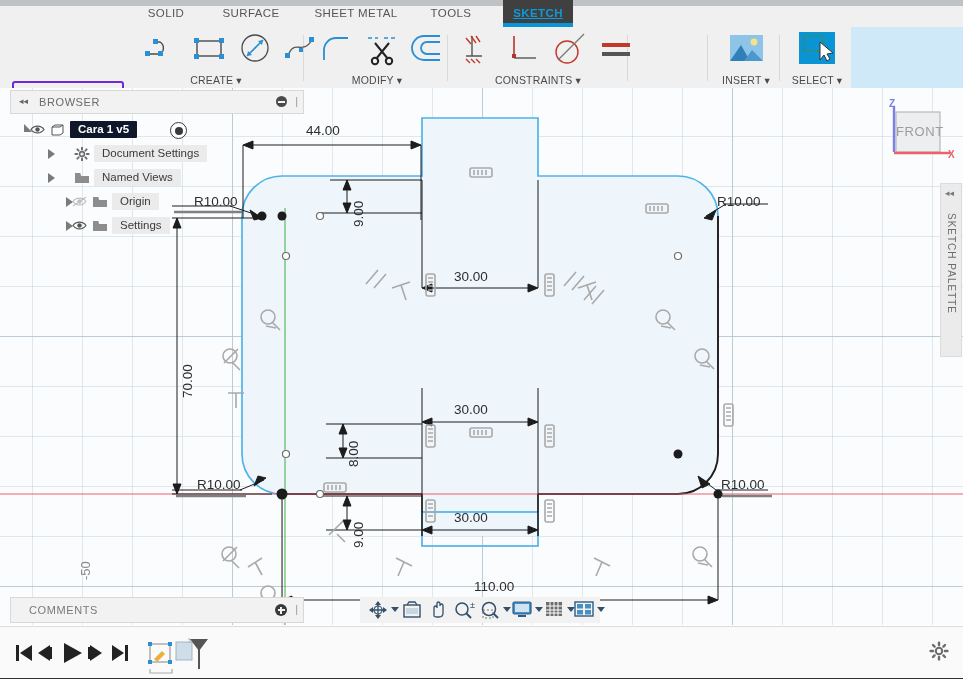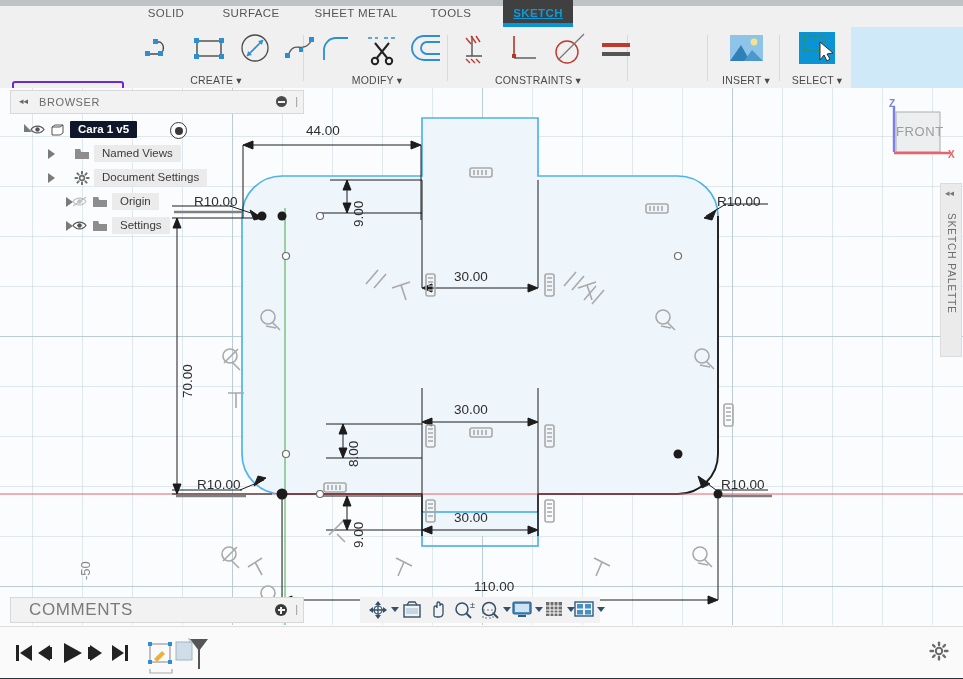--- a/index.html
+++ b/index.html
@@ -60,21 +60,21 @@
   
   #palette{position:absolute;left:940px;top:183px;width:20px;height:172px;background:#ebebeb;
            border:1px solid #dcdcdc;}
   #palette .vt{position:absolute;left:-74px;top:74px;width:168px;text-align:center;
                font-size:10px;letter-spacing:1px;color:#6d6d6d;transform:rotate(90deg);}
   #scroll{position:absolute;left:940px;top:100px;width:18px;height:80px;}
 
   
   #comments{position:absolute;left:10px;top:597px;width:292px;height:24px;background:#f2f2f2;
             border:1px solid #d8d8d8;}
-  #comments .cap{position:absolute;left:18px;top:0;height:24px;line-height:24px;font-size:17px;
+  #comments .cap{position:absolute;left:18px;top:0;height:24px;line-height:24px;font-size:11px;
                  color:#7a7a7a;letter-spacing:.6px;}
   #navbar{position:absolute;left:360px;top:597px;width:240px;height:26px;background:#f2f2f2;}
   #timeline{position:absolute;left:0;top:626px;width:963px;height:53px;background:#fafafa;
             border-top:1px solid #dcdcdc;}
   #tlstrip{position:absolute;left:0;top:51px;width:963px;height:2px;background:#2b3238;}
 
   .dimtxt{position:absolute;font-size:13.5px;color:#2d2d2d;white-space:nowrap;
           font-family:"Liberation Sans",sans-serif;}
   .dimtxt.rot{transform-origin:left top;transform:rotate(-90deg);}
   svg{display:block;}
@@ -515,30 +515,20 @@
       <div style="position: absolute; left: 40px; top: 5px; width: 16px; height: 14px;">
         <svg width="16" height="14" viewBox="0 0 16 14">
           <path d="M 2 4 L 10 4 L 13 2 L 13 10 L 10 12 L 2 12 Z" fill="#fff" stroke="#555" stroke-width="1"></path>
           <path d="M 2 4 L 5 2 L 13 2" fill="none" stroke="#555" stroke-width="1"></path>
         </svg>
       </div>
       <div class="lbl" style="left: 60px;">Cara 1 v5</div>
       <div style="position: absolute; left: 160px; top: 4px; width: 15px; height: 15px; border: 1.6px solid rgb(58, 58, 58); border-radius: 50%; background: rgb(255, 255, 255);">
         <div style="position:absolute;left:3.5px;top:3.5px;width:8px;height:8px;border-radius:50%;background:#3a3a3a"></div>
       </div>
-    </div>
-    <div class="trow">
-      <div class="arw" style="left: 38px;"></div>
-      <div style="position: absolute; left: 64px; top: 5px; width: 16px; height: 14px;">
-        <svg width="16" height="14" viewBox="0 0 16 14">
-          <path d="M 1 3 L 6 3 L 7.4 5 L 15 5 L 15 12 L 1 12 Z" fill="#8d8d8d"></path>
-          <rect x="1" y="2" width="5.5" height="2" fill="#8d8d8d"></rect>
-        </svg>
-      </div>
-      <div class="lbl" style="left: 84px;">Named Views</div>
     </div>
     <div class="trow">
       <div class="arw" style="left: 38px;"></div>
       <div style="position: absolute; left: 64px; top: 5px; width: 16px; height: 14px;">
         <svg width="16" height="14" viewBox="0 0 16 14">
           <circle cx="8" cy="7" r="2.4" fill="none" stroke="#6d6d6d" stroke-width="1.6"></circle>
           <g stroke="#6d6d6d" stroke-width="2" stroke-linecap="round">
             <line x1="8" y1="0.8" x2="8" y2="2.6"></line>
             <line x1="8" y1="11.4" x2="8" y2="13.2"></line>
             <line x1="1.4" y1="7" x2="3.2" y2="7"></line>
@@ -546,20 +536,30 @@
             <line x1="3.4" y1="2.4" x2="4.6" y2="3.6"></line>
             <line x1="11.4" y1="10.4" x2="12.6" y2="11.6"></line>
             <line x1="12.6" y1="2.4" x2="11.4" y2="3.6"></line>
             <line x1="4.6" y1="10.4" x2="3.4" y2="11.6"></line>
           </g>
         </svg>
       </div>
       <div class="lbl" style="left: 84px;">Document Settings</div>
     </div>
     <div class="trow">
+      <div class="arw" style="left: 38px;"></div>
+      <div style="position: absolute; left: 64px; top: 5px; width: 16px; height: 14px;">
+        <svg width="16" height="14" viewBox="0 0 16 14">
+          <path d="M 1 3 L 6 3 L 7.4 5 L 15 5 L 15 12 L 1 12 Z" fill="#8d8d8d"></path>
+          <rect x="1" y="2" width="5.5" height="2" fill="#8d8d8d"></rect>
+        </svg>
+      </div>
+      <div class="lbl" style="left: 84px;">Named Views</div>
+    </div>
+    <div class="trow">
       <div class="arw" style="left: 56px;"></div>
       <div style="position: absolute; left: 62px; top: 6px; width: 15px; height: 11px; opacity: 0.35;">
         <svg width="15" height="11" viewBox="0 0 15 11">
           <path d="M 1 5.5 C 4 1 11 1 14 5.5 C 11 10 4 10 1 5.5 Z" fill="none" stroke="#555" stroke-width="1.2"></path>
           <circle cx="7.5" cy="5.5" r="2.2" fill="#555"></circle>
           <line x1="1" y1="10" x2="14" y2="1" stroke="#555" stroke-width="1.2"></line>
         </svg>
       </div>
       <div style="position: absolute; left: 82px; top: 5px; width: 16px; height: 14px;">
         <svg width="16" height="14" viewBox="0 0 16 14">

